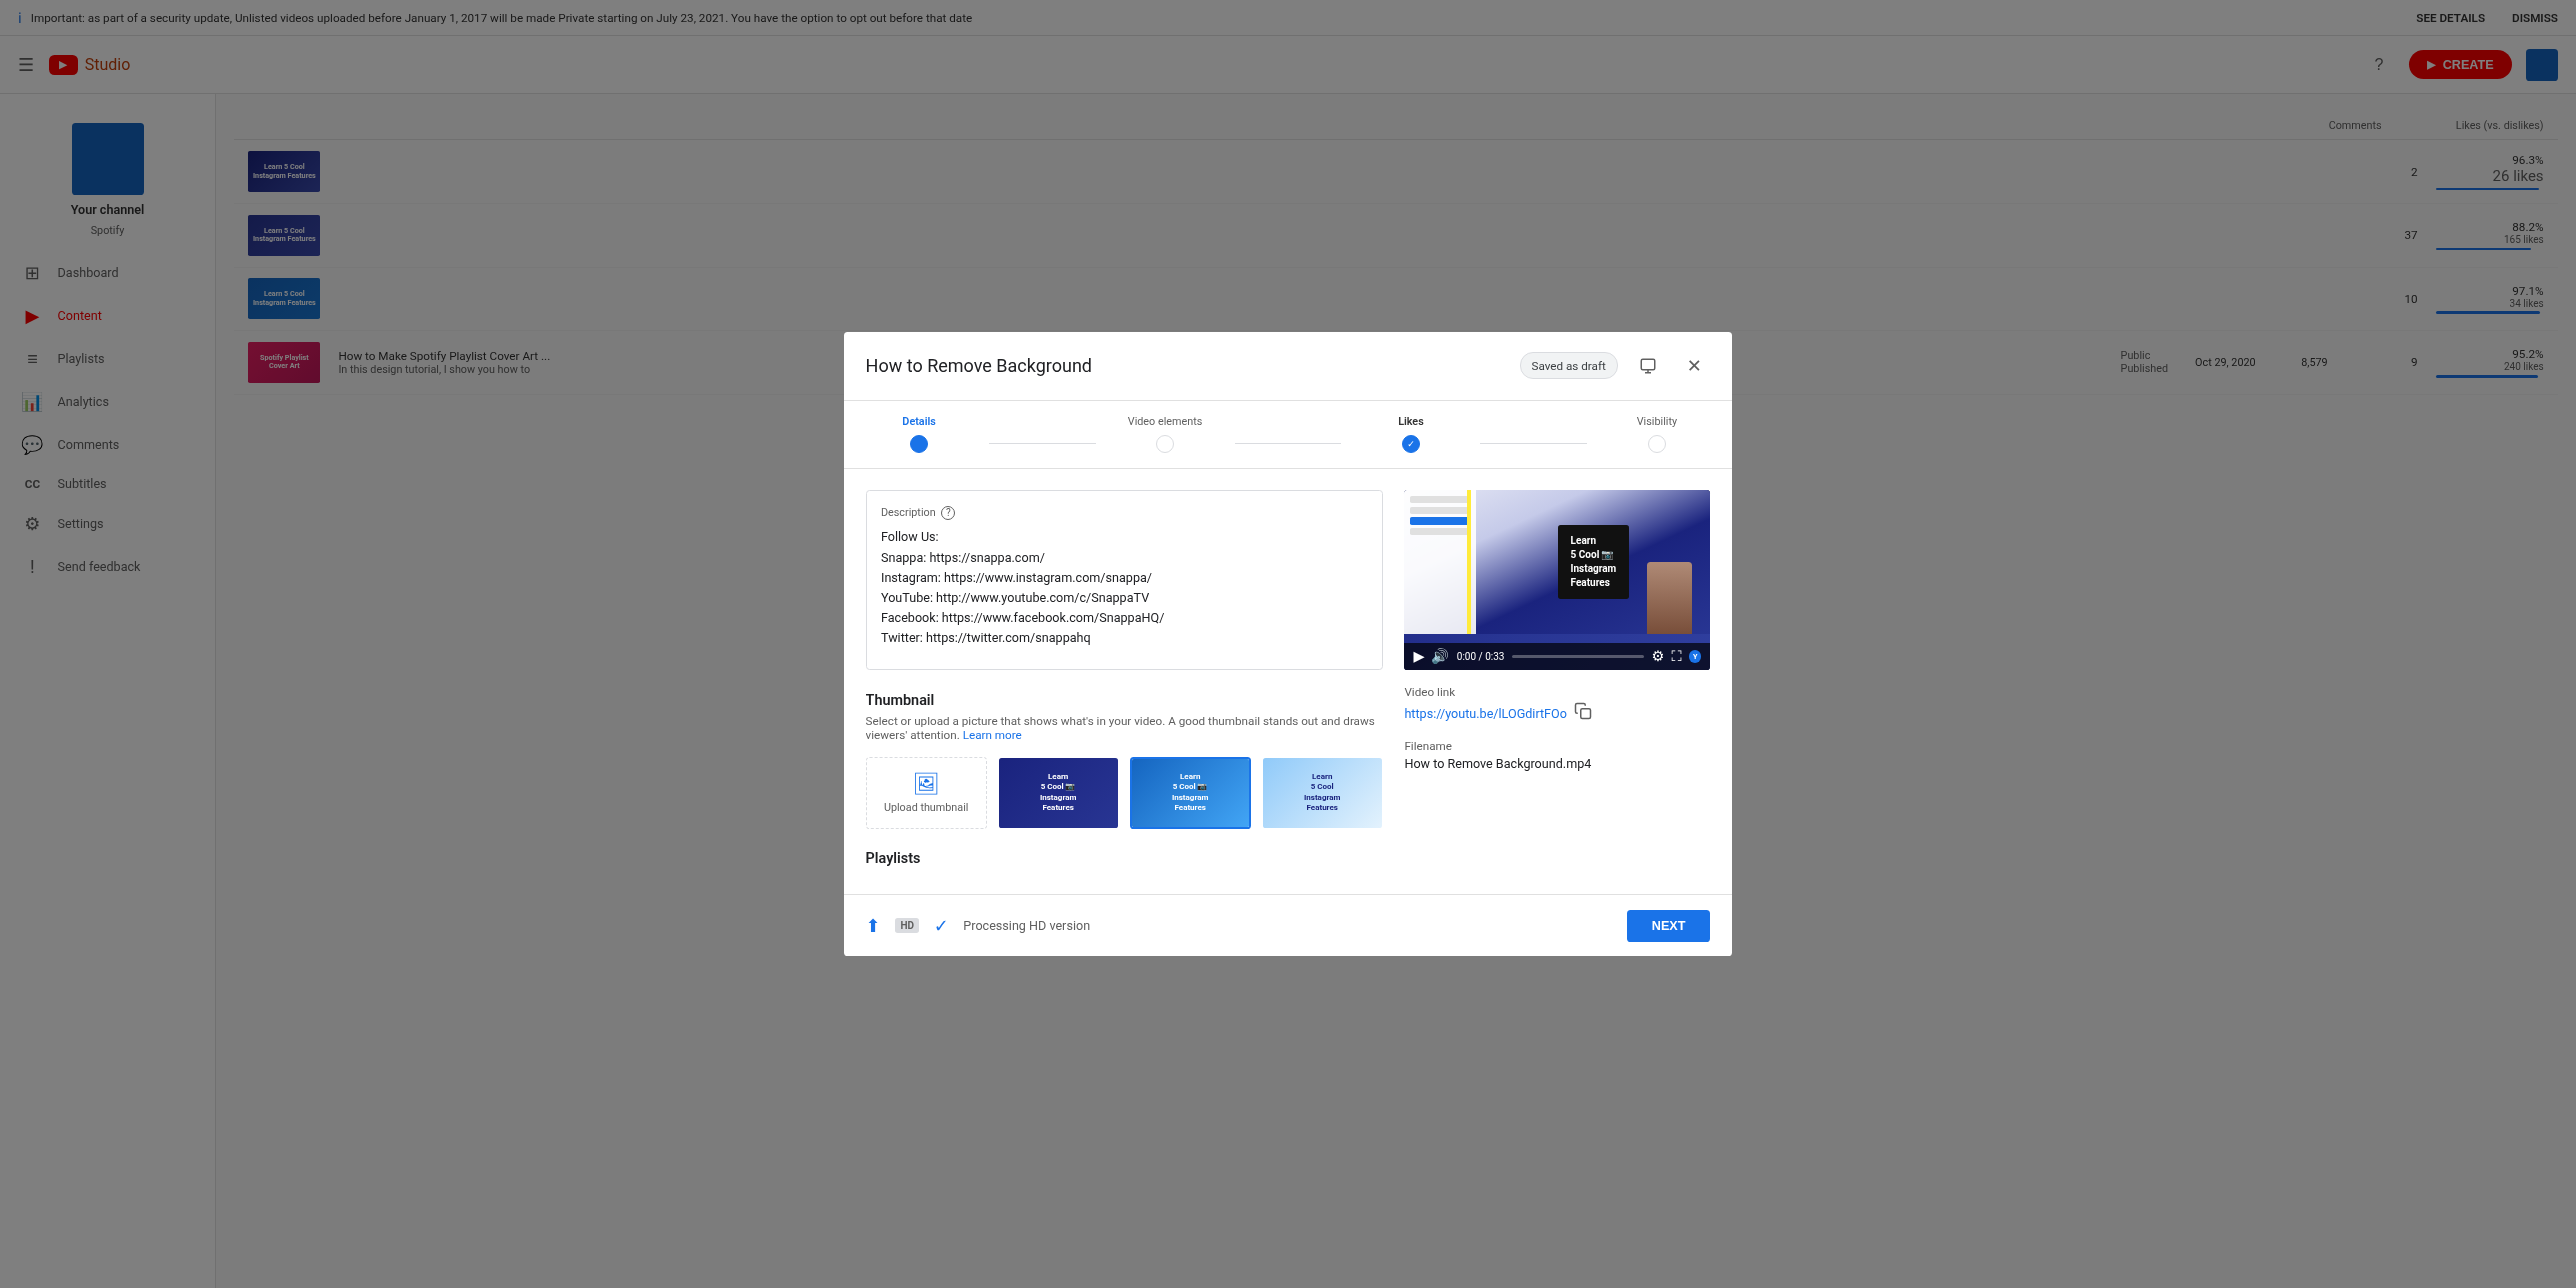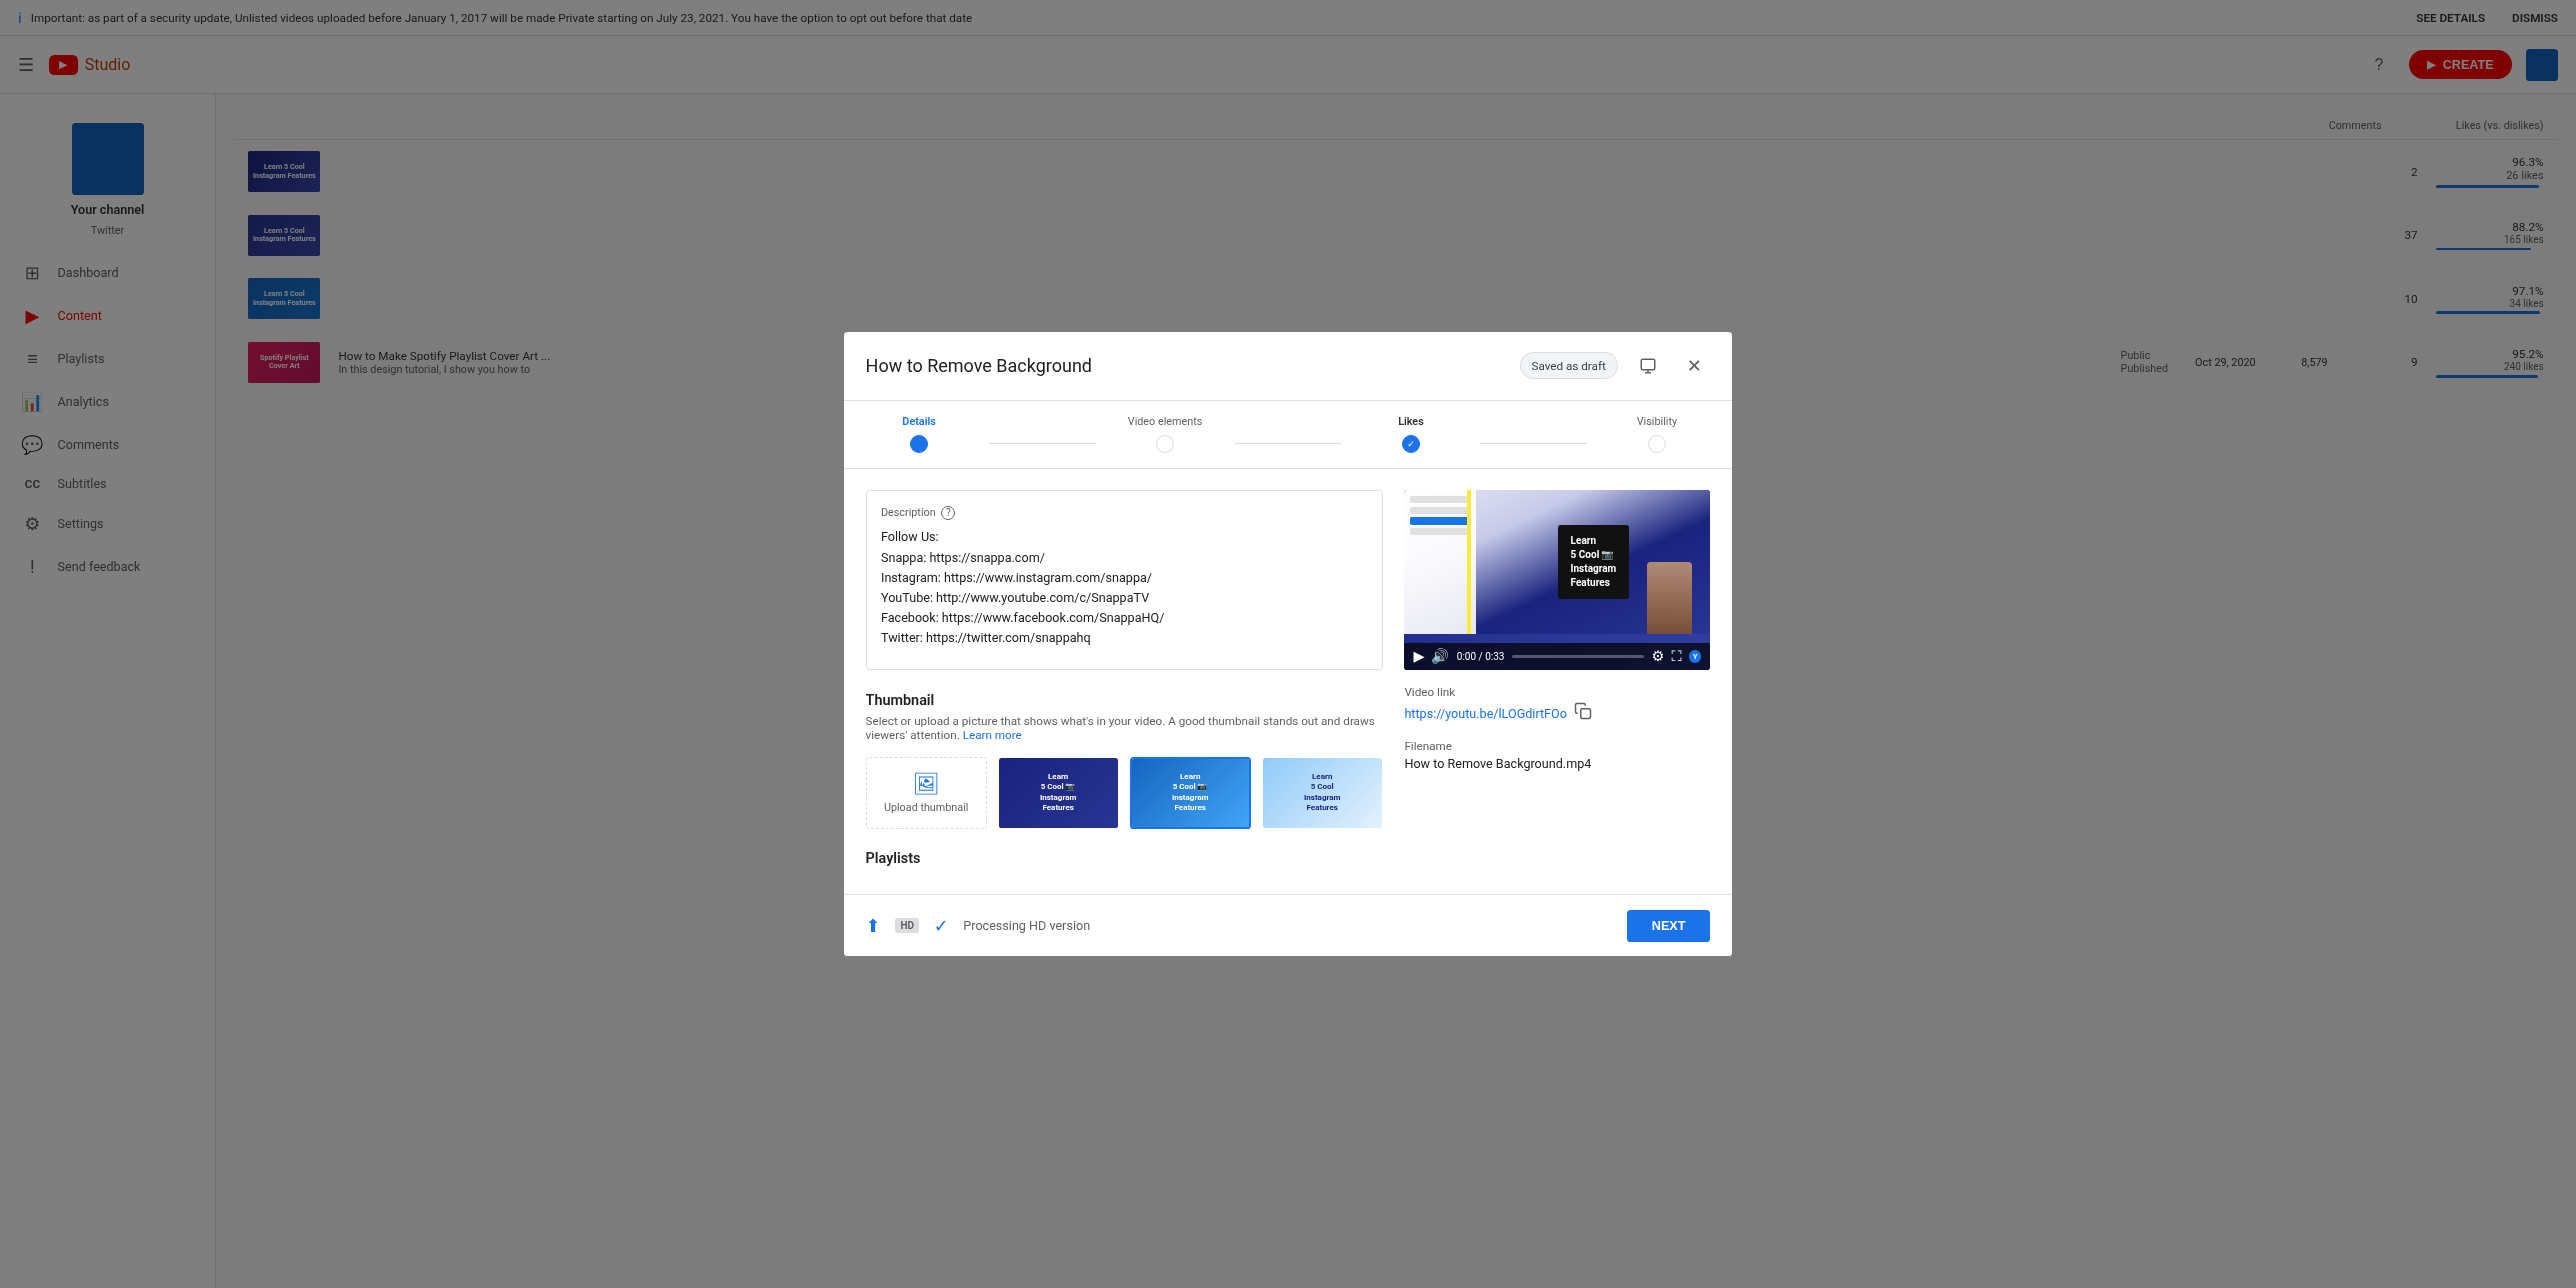--- a/index.html
+++ b/index.html
@@ -335,21 +335,21 @@
     <div class="avatar"></div>
   </div>
 </div>
 
 <div class="main-layout">
 
   <div class="sidebar">
     <div class="channel-info">
       <div class="channel-avatar"></div>
       <div class="channel-name">Your channel</div>
-      <div class="channel-handle">Twitter</div>
+      <div class="channel-handle">Spotify</div>
     </div>
     <nav class="sidebar-nav">
       <div class="sidebar-item">
         <span class="s-icon">⊞</span>
         <span>Dashboard</span>
       </div>
       <div class="sidebar-item active">
         <span class="s-icon" style="color:#ff0000;">▶</span>
         <span style="color:#ff0000;">Content</span>
       </div>
@@ -388,21 +388,21 @@
       <div style="width:144px;text-align:right;">Likes (vs. dislikes)</div>
     </div>
     <div class="bg-row">
       <div class="bg-row-thumb" style="background:linear-gradient(135deg,#1a237e,#3949ab);">
         <div class="thumb-content-small">Learn 5 Cool Instagram Features</div>
       </div>
       <div class="bg-row-info"></div>
       <div class="comments-col">2</div>
       <div class="likes-col">
         <div>96.3%</div>
-          <div style="font-size:11px;color:#606060;">26 likes</div>
+          <div style="font-size:15px;color:#606060;">26 likes</div>
         <div class="likes-bar" style="width:96%;"></div>
       </div>
     </div>
     <div class="bg-row">
       <div class="bg-row-thumb" style="background:linear-gradient(135deg,#283593,#3949ab);">
         <div class="thumb-content-small">Learn 5 Cool Instagram Features</div>
       </div>
       <div class="bg-row-info"></div>
       <div class="comments-col">37</div>
       <div class="likes-col">

